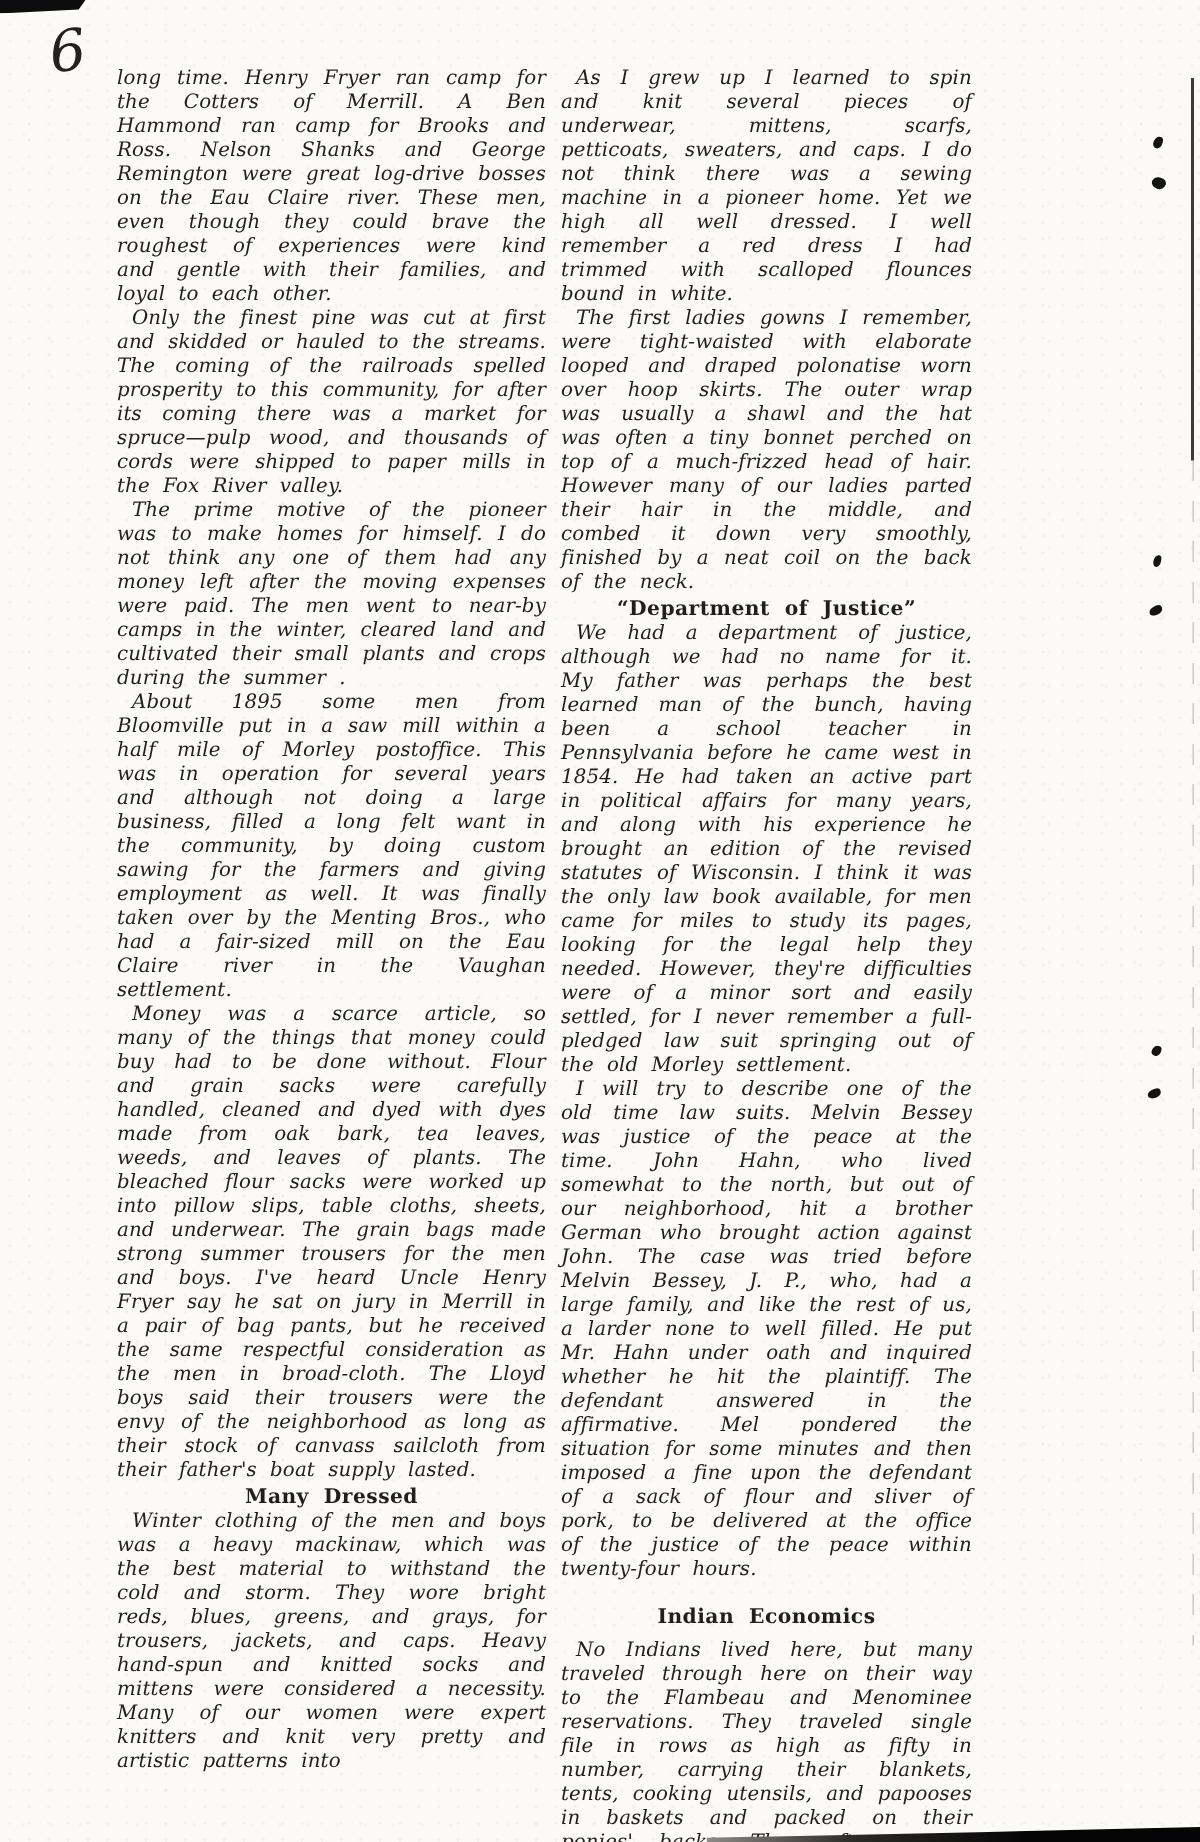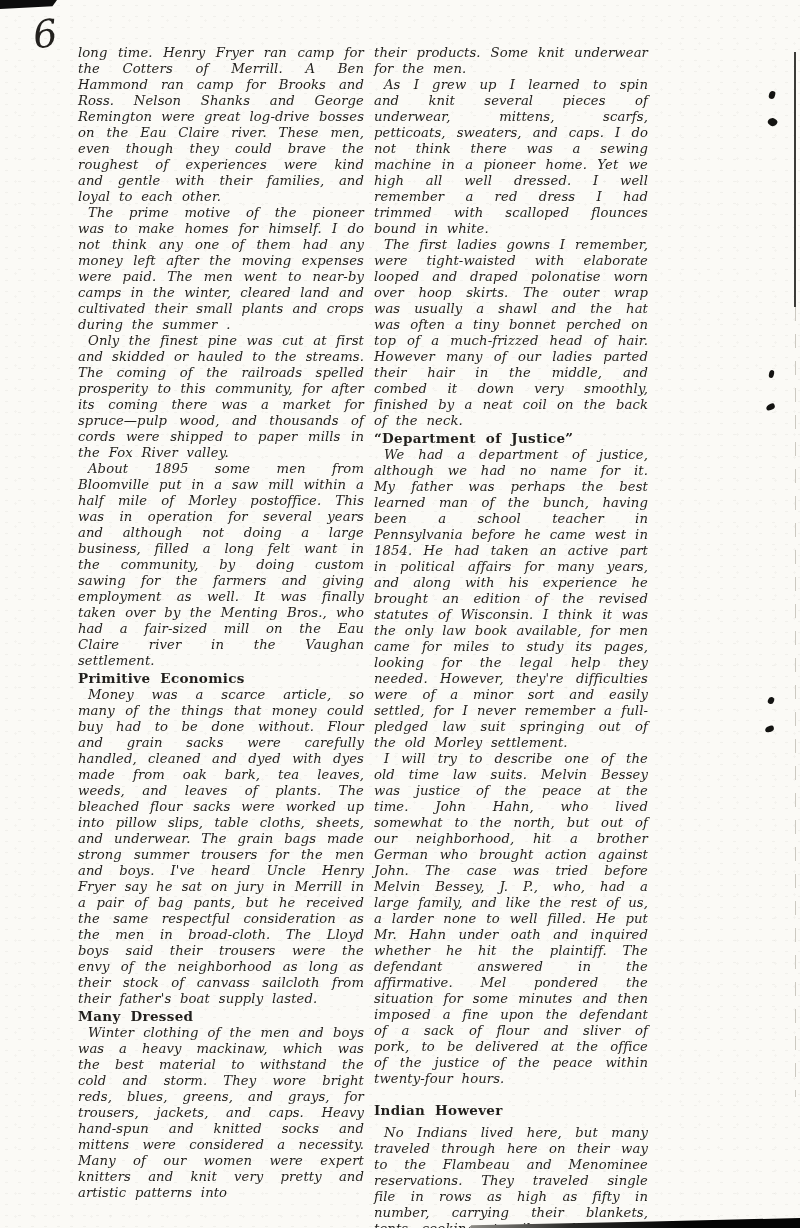--- a/index.html
+++ b/index.html
@@ -48,20 +48,21 @@
     margin:0;
     text-align:justify;
     text-indent:10px;
     word-spacing:4.5px;
     font-style:italic;
   }
   .para.noindent { text-indent:0; }
 
   .heading {
     margin:1px 0;
+    text-align:center;
     font-size:13.5px;
     font-weight:bold;
     letter-spacing:0.3px;
     word-spacing:5px;
   }
   .heading.spaced { margin-top:15px; margin-bottom:7px; }
 
   .corner-bar {
     position:absolute; left:0; top:0;
     width:57px; height:9px;
@@ -97,36 +98,34 @@
 </head>
 <body>
 
 <div class="page">
   <div class="corner-bar"></div>
 
   <div class="handwritten-number">6</div>
 
   <div class="col" data-col="left">
       <p class="para noindent">long time. Henry Fryer ran camp for the Cotters of Merrill. A Ben Hammond ran camp for Brooks and Ross. Nelson Shanks and George Remington were great log-drive bosses on the Eau Claire river. These men, even though they could brave the roughest of experiences were kind and gentle with their families, and loyal to each other.</p>
+      <p class="para">Only the finest pine was cut at first and skidded or hauled to the streams. The coming of the railroads spelled prosperity to this community, for after its coming there was a market for spruce—pulp wood, and thousands of cords were shipped to paper mills in the Fox River valley.</p>
       <p class="para">The prime motive of the pioneer was to make homes for himself. I do not think any one of them had any money left after the moving expenses were paid. The men went to near-by camps in the winter, cleared land and cultivated their small plants and crops during the summer .</p>
-      <p class="para">Only the finest pine was cut at first and skidded or hauled to the streams. The coming of the railroads spelled prosperity to this community, for after its coming there was a market for spruce—pulp wood, and thousands of cords were shipped to paper mills in the Fox River valley.</p>
       <p class="para">About 1895 some men from Bloomville put in a saw mill within a half mile of Morley postoffice. This was in operation for several years and although not doing a large business, filled a long felt want in the community, by doing custom sawing for the farmers and giving employment as well. It was finally taken over by the Menting Bros., who had a fair-sized mill on the Eau Claire river in the Vaughan settlement.</p>
-      <h3 class="heading">Primitive Economics</h3>
       <p class="para">Money was a scarce article, so many of the things that money could buy had to be done without. Flour and grain sacks were carefully handled, cleaned and dyed with dyes made from oak bark, tea leaves, weeds, and leaves of plants. The bleached flour sacks were worked up into pillow slips, table cloths, sheets, and underwear. The grain bags made strong summer trousers for the men and boys. I've heard Uncle Henry Fryer say he sat on jury in Merrill in a pair of bag pants, but he received the same respectful consideration as the men in broad-cloth. The Lloyd boys said their trousers were the envy of the neighborhood as long as their stock of canvass sailcloth from their father's boat supply lasted.</p>
       <h3 class="heading">Many Dressed</h3>
       <p class="para">Winter clothing of the men and boys was a heavy mackinaw, which was the best material to withstand the cold and storm. They wore bright reds, blues, greens, and grays, for trousers, jackets, and caps. Heavy hand-spun and knitted socks and mittens were considered a necessity. Many of our women were expert knitters and knit very pretty and artistic patterns into</p>
     </div>
   <div class="col" data-col="right">
-      <p class="para noindent">their products. Some knit underwear for the men.</p>
       <p class="para">As I grew up I learned to spin and knit several pieces of underwear, mittens, scarfs, petticoats, sweaters, and caps. I do not think there was a sewing machine in a pioneer home. Yet we high all well dressed. I well remember a red dress I had trimmed with scalloped flounces bound in white.</p>
       <p class="para">The first ladies gowns I remember, were tight-waisted with elaborate looped and draped polonatise worn over hoop skirts. The outer wrap was usually a shawl and the hat was often a tiny bonnet perched on top of a much-frizzed head of hair. However many of our ladies parted their hair in the middle, and combed it down very smoothly, finished by a neat coil on the back of the neck.</p>
       <h3 class="heading">“Department of Justice”</h3>
       <p class="para">We had a department of justice, although we had no name for it. My father was perhaps the best learned man of the bunch, having been a school teacher in Pennsylvania before he came west in 1854. He had taken an active part in political affairs for many years, and along with his experience he brought an edition of the revised statutes of Wisconsin. I think it was the only law book available, for men came for miles to study its pages, looking for the legal help they needed. However, they're difficulties were of a minor sort and easily settled, for I never remember a full-pledged law suit springing out of the old Morley settlement.</p>
       <p class="para">I will try to describe one of the old time law suits. Melvin Bessey was justice of the peace at the time. John Hahn, who lived somewhat to the north, but out of our neighborhood, hit a brother German who brought action against John. The case was tried before Melvin Bessey, J. P., who, had a large family, and like the rest of us, a larder none to well filled. He put Mr. Hahn under oath and inquired whether he hit the plaintiff. The defendant answered in the affirmative. Mel pondered the situation for some minutes and then imposed a fine upon the defendant of a sack of flour and sliver of pork, to be delivered at the office of the justice of the peace within twenty-four hours.</p>
-      <h3 class="heading spaced">Indian However</h3>
+      <h3 class="heading spaced">Indian Economics</h3>
       <p class="para">No Indians lived here, but many traveled through here on their way to the Flambeau and Menominee reservations. They traveled single file in rows as high as fifty in number, carrying their blankets, tents, cooking utensils, and papooses in baskets and packed on their ponies' backs. They often traded baskets of maple sugar, venison and berries with the settler for pork, flour, sugar, tea, and coffee. They all seemed friendly and never caused us any trouble. They often</p>
     </div>
 
   <div class="edge-line dark"></div>
   <div class="edge-line light"></div>
 
   <div class="ink-marks">
       <span class="ink-mark" style="left: 769px; top: 91px; width: 6px; height: 8px; transform: rotate(15deg); background: rgb(20, 20, 18);"></span>
       <span class="ink-mark" style="left: 768px; top: 118px; width: 9px; height: 8px; transform: rotate(35deg); background: rgb(20, 20, 18);"></span>
       <span class="ink-mark" style="left: 769px; top: 370px; width: 5px; height: 8px; transform: rotate(10deg); background: rgb(20, 20, 18);"></span>

